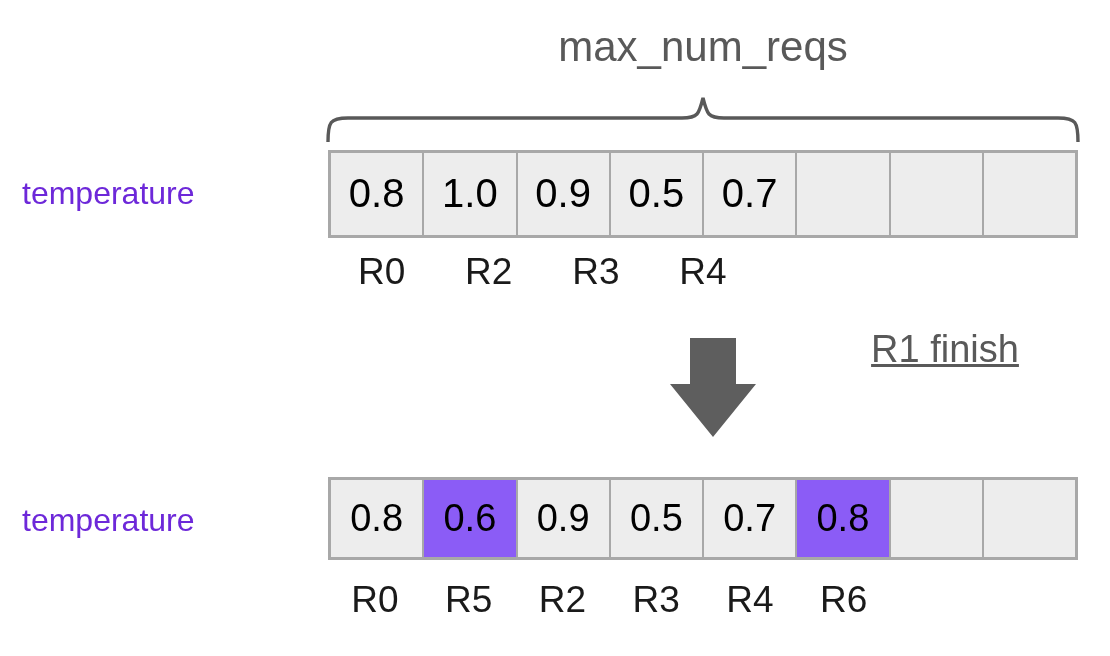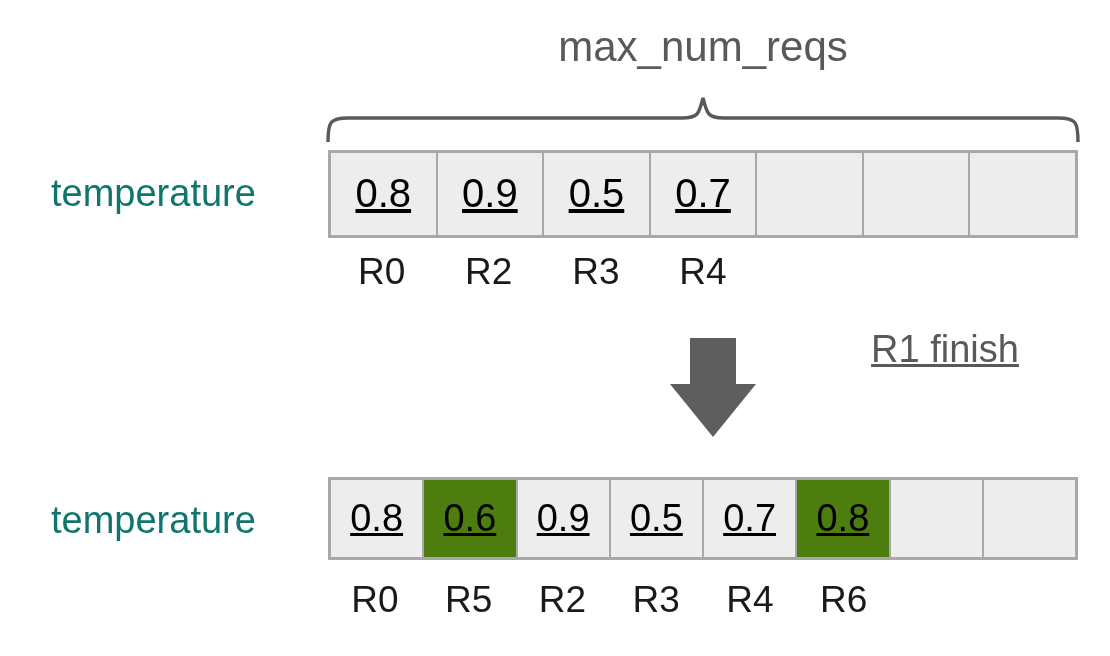--- a/index.html
+++ b/index.html
@@ -42,58 +42,56 @@
     left: 326px;
     top: 96px;
     width: 754px;
     height: 46px;
   }
   .brace-wrap svg { display: block; }
 
   
   .row-label {
     position: absolute;
-    font-size: 38px;
+    font-size: 32px;
     line-height: 44px;
-    color: #0f766e;
+    color: #6d28d9;
     white-space: nowrap;
-    margin-left: 29px;
   }
   .row-label.r1 { left: 22px; top: 171px; }
   .row-label.r2 { left: 22px; top: 498px; }
 
   
   .array {
     position: absolute;
     left: 328px;
     display: flex;
     border: 3px solid #a8a8a8;
     box-sizing: border-box;
     background: #a8a8a8;
-    text-decoration: underline;
   }
   .array.top    { top: 150px;  width: 750px; height: 88px; }
   .array.bottom { top: 477px;  width: 750px; height: 83px; }
 
   .cell {
     flex: 1 1 0;
     display: flex;
     align-items: center;
     justify-content: center;
     background: #ededed;
     color: #000000;
     font-size: 40px;
     line-height: 1;
     box-sizing: border-box;
     border-right: 2px solid #a8a8a8;
     min-width: 0;
   }
   .array.bottom .cell { font-size: 38px; }
   .cell:last-child { border-right: none; }
-  .cell.highlight { background: #4d7c0f; justify-content: center; }
+  .cell.highlight { background: #8b5cf6; justify-content: center; }
   .cell .val { position: relative; top: -1px; }
 
   
   .ticks {
     position: absolute;
     left: 328px;
     width: 750px;
     display: flex;
     pointer-events: none;
   }
@@ -147,20 +145,23 @@
     </svg>
   </div>
 
   <div class="row-label r1">temperature</div>
 
   <div class="array top">
     <div class="cell">
         <span class="val">0.8</span>
       </div>
     <div class="cell">
+        <span class="val">1.0</span>
+      </div>
+    <div class="cell">
         <span class="val">0.9</span>
       </div>
     <div class="cell">
         <span class="val">0.5</span>
       </div>
     <div class="cell">
         <span class="val">0.7</span>
       </div>
     <div class="cell">
         <span class="val"></span>

